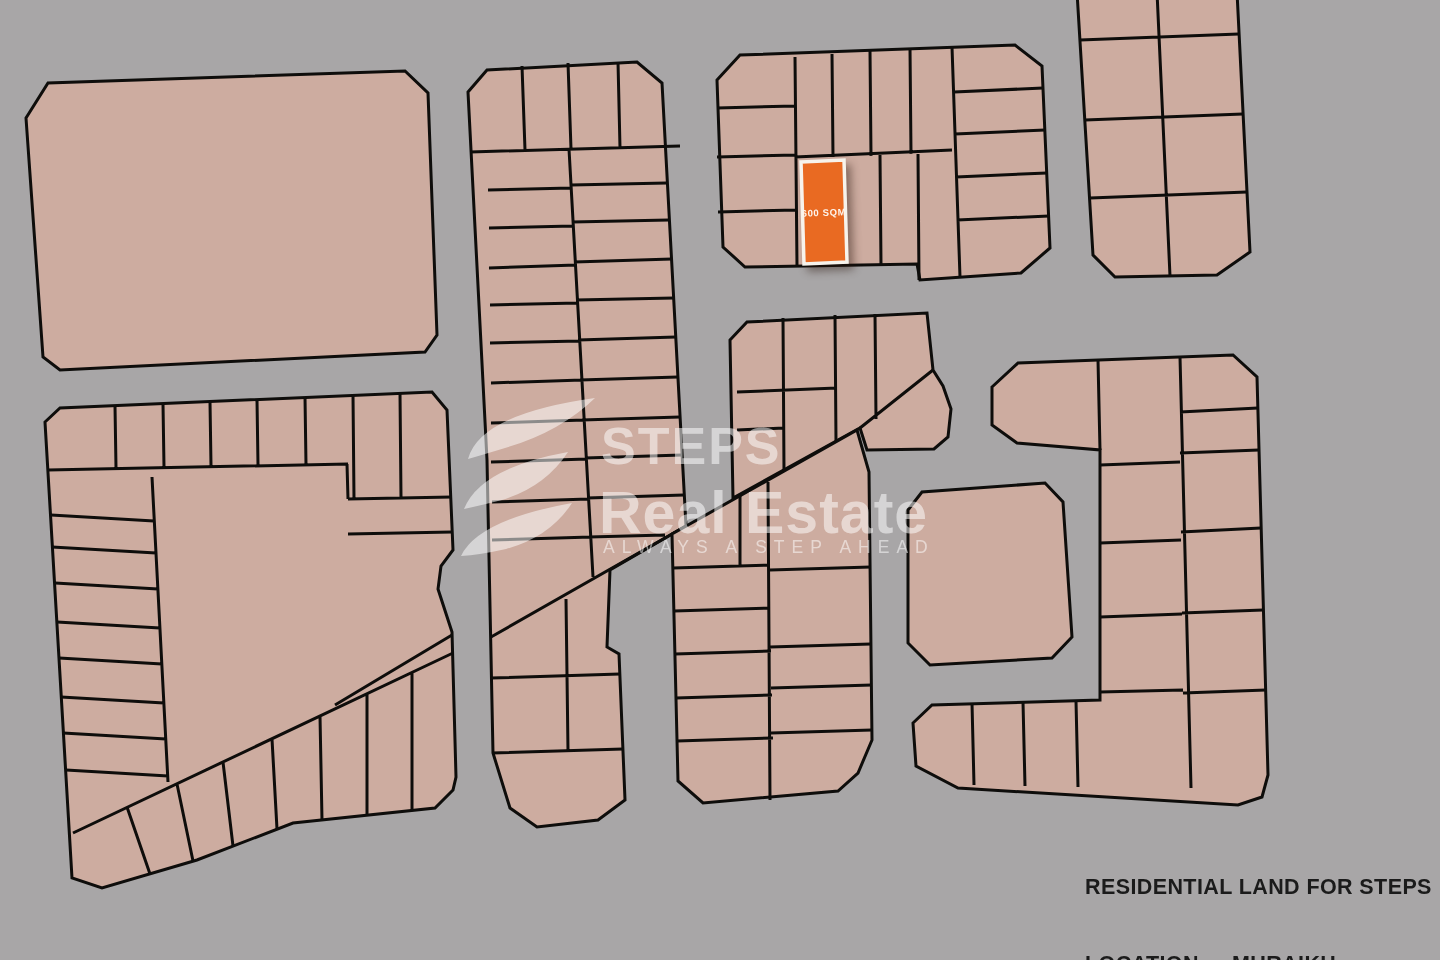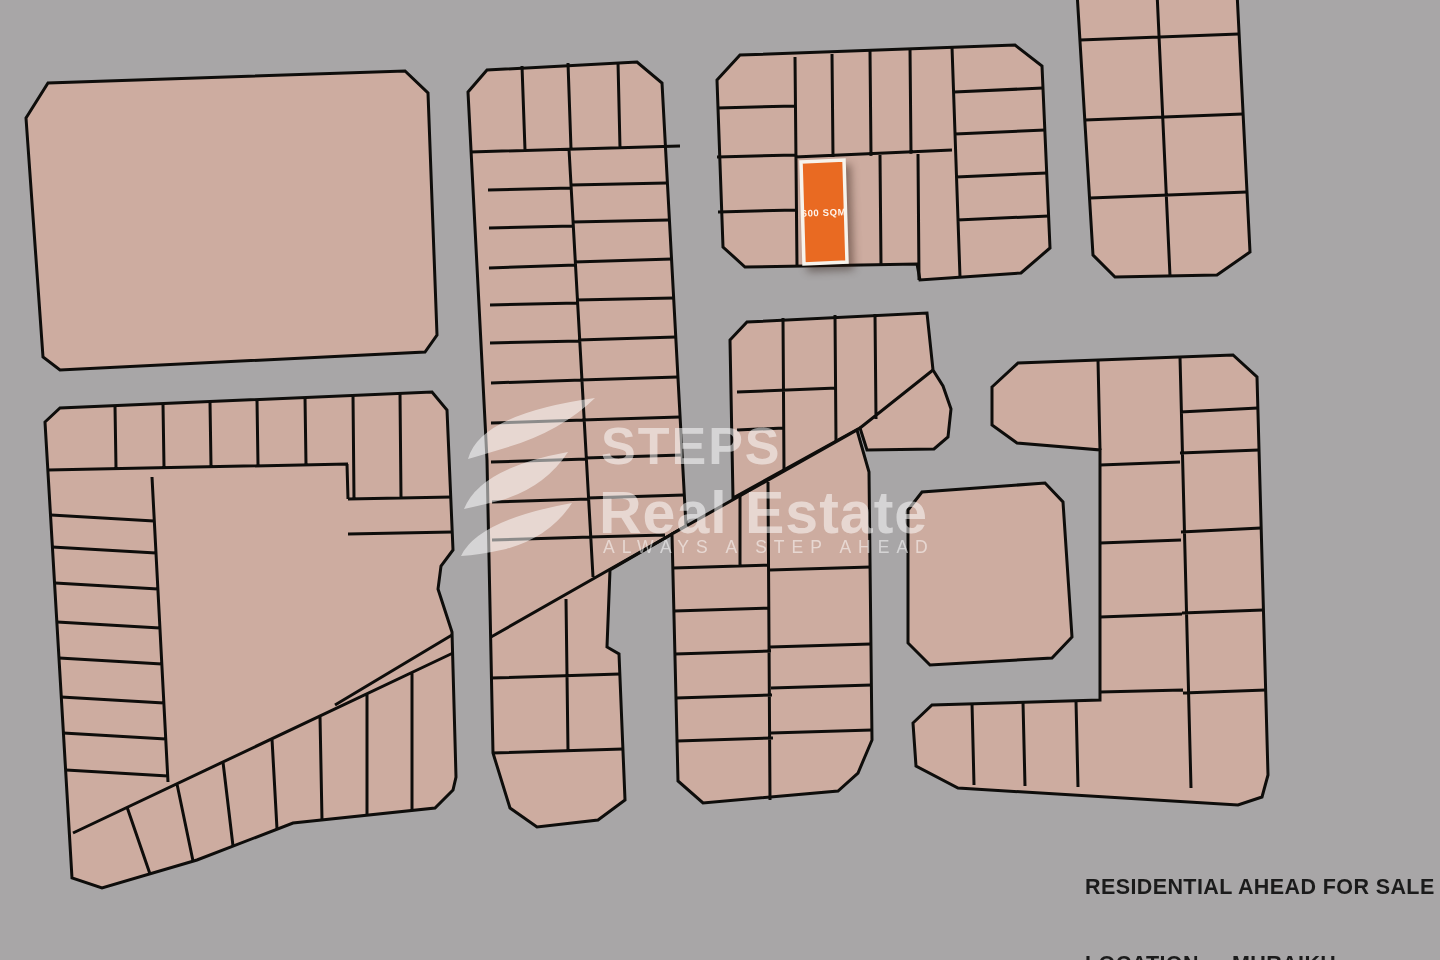--- a/index.html
+++ b/index.html
@@ -112,18 +112,18 @@
         <path d="M464,509 Q480,468 568,452 Q545,487 502,500 Q478,506 464,509 Z"></path>
         <path d="M461,556 Q478,520 572,503 Q550,537 506,549 Q479,555 461,556 Z"></path>
       </g>
       <text class="wm-brand" x="601" y="464">STEPS</text>
       <text class="wm-brand2" x="599" y="533">Real Estate</text>
       <text class="wm-tag" x="603" y="553">ALWAYS A STEP AHEAD</text>
     </g>
   </svg>
 
   <div class="caption">
-    <div>RESIDENTIAL AHEAD FOR SALE</div>
+    <div>RESIDENTIAL LAND FOR STEPS</div>
     <div>LOCATION   : MURAIKH</div>
     
   </div>
 
 </div>
 
 </body></html>

